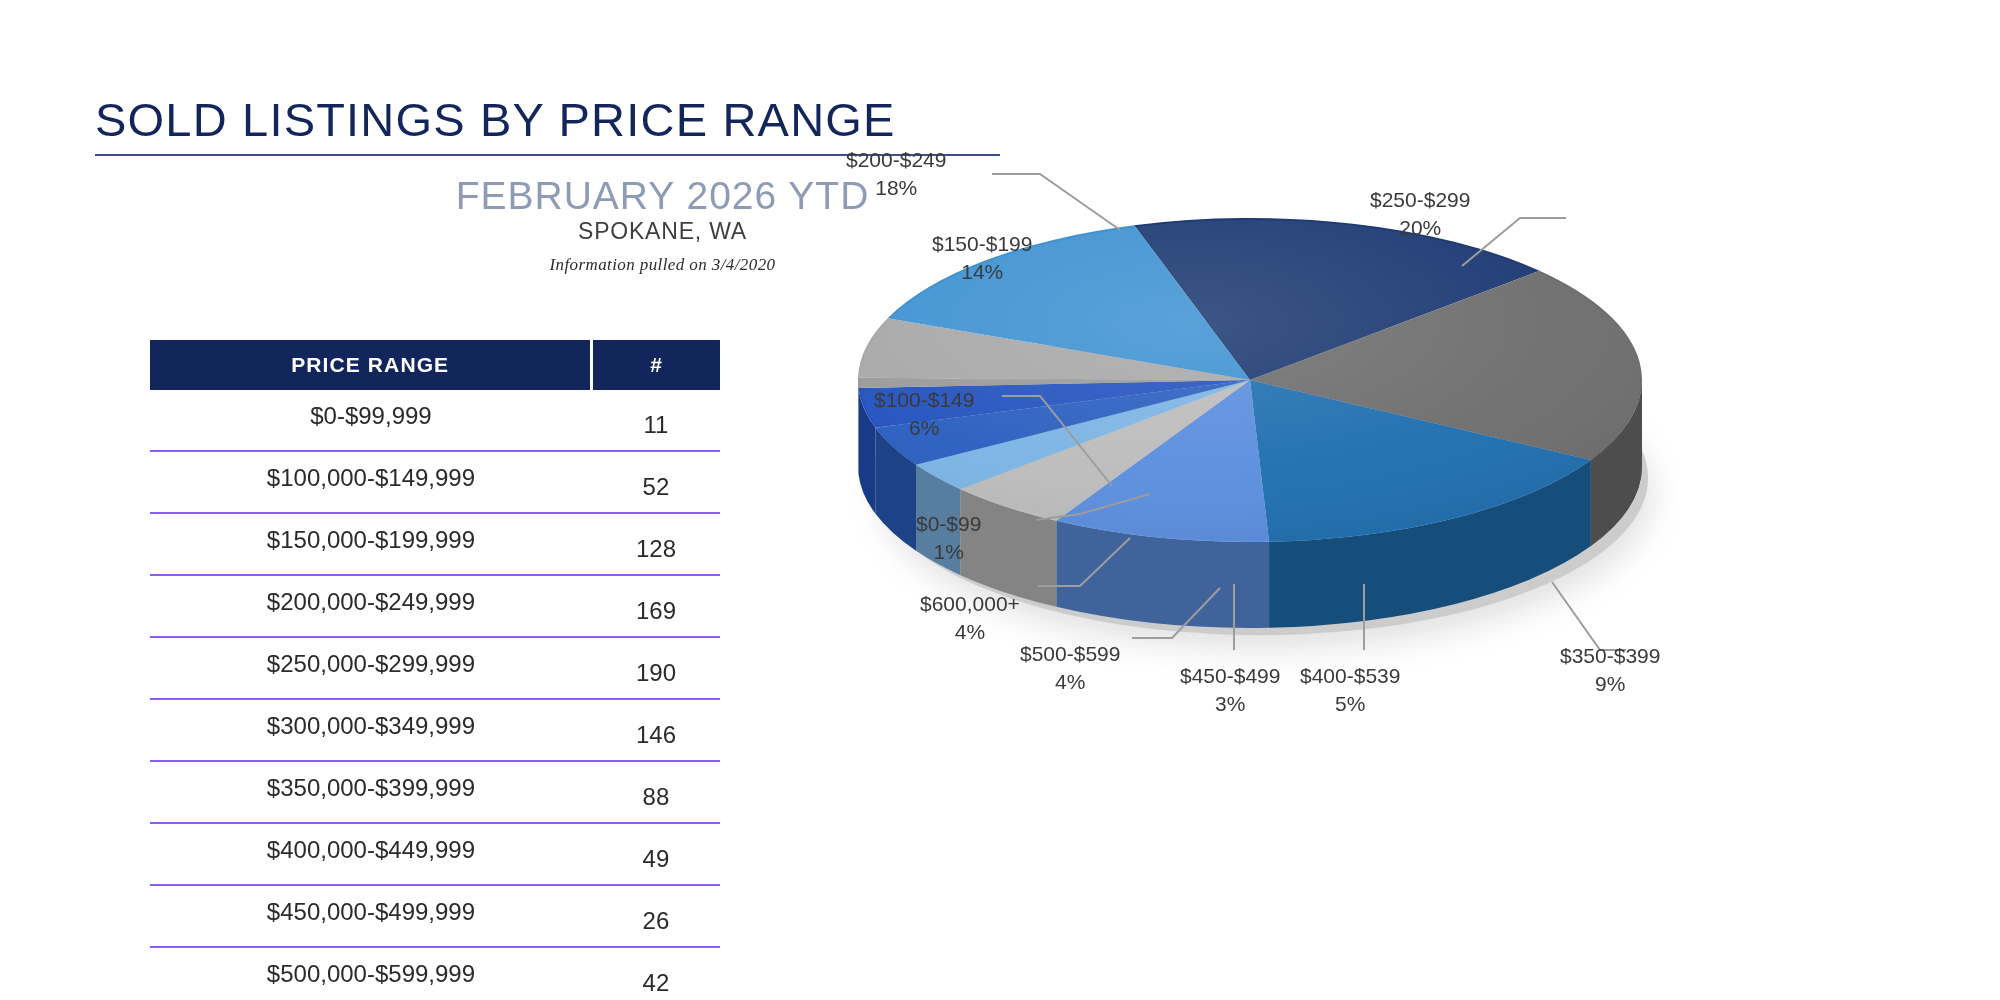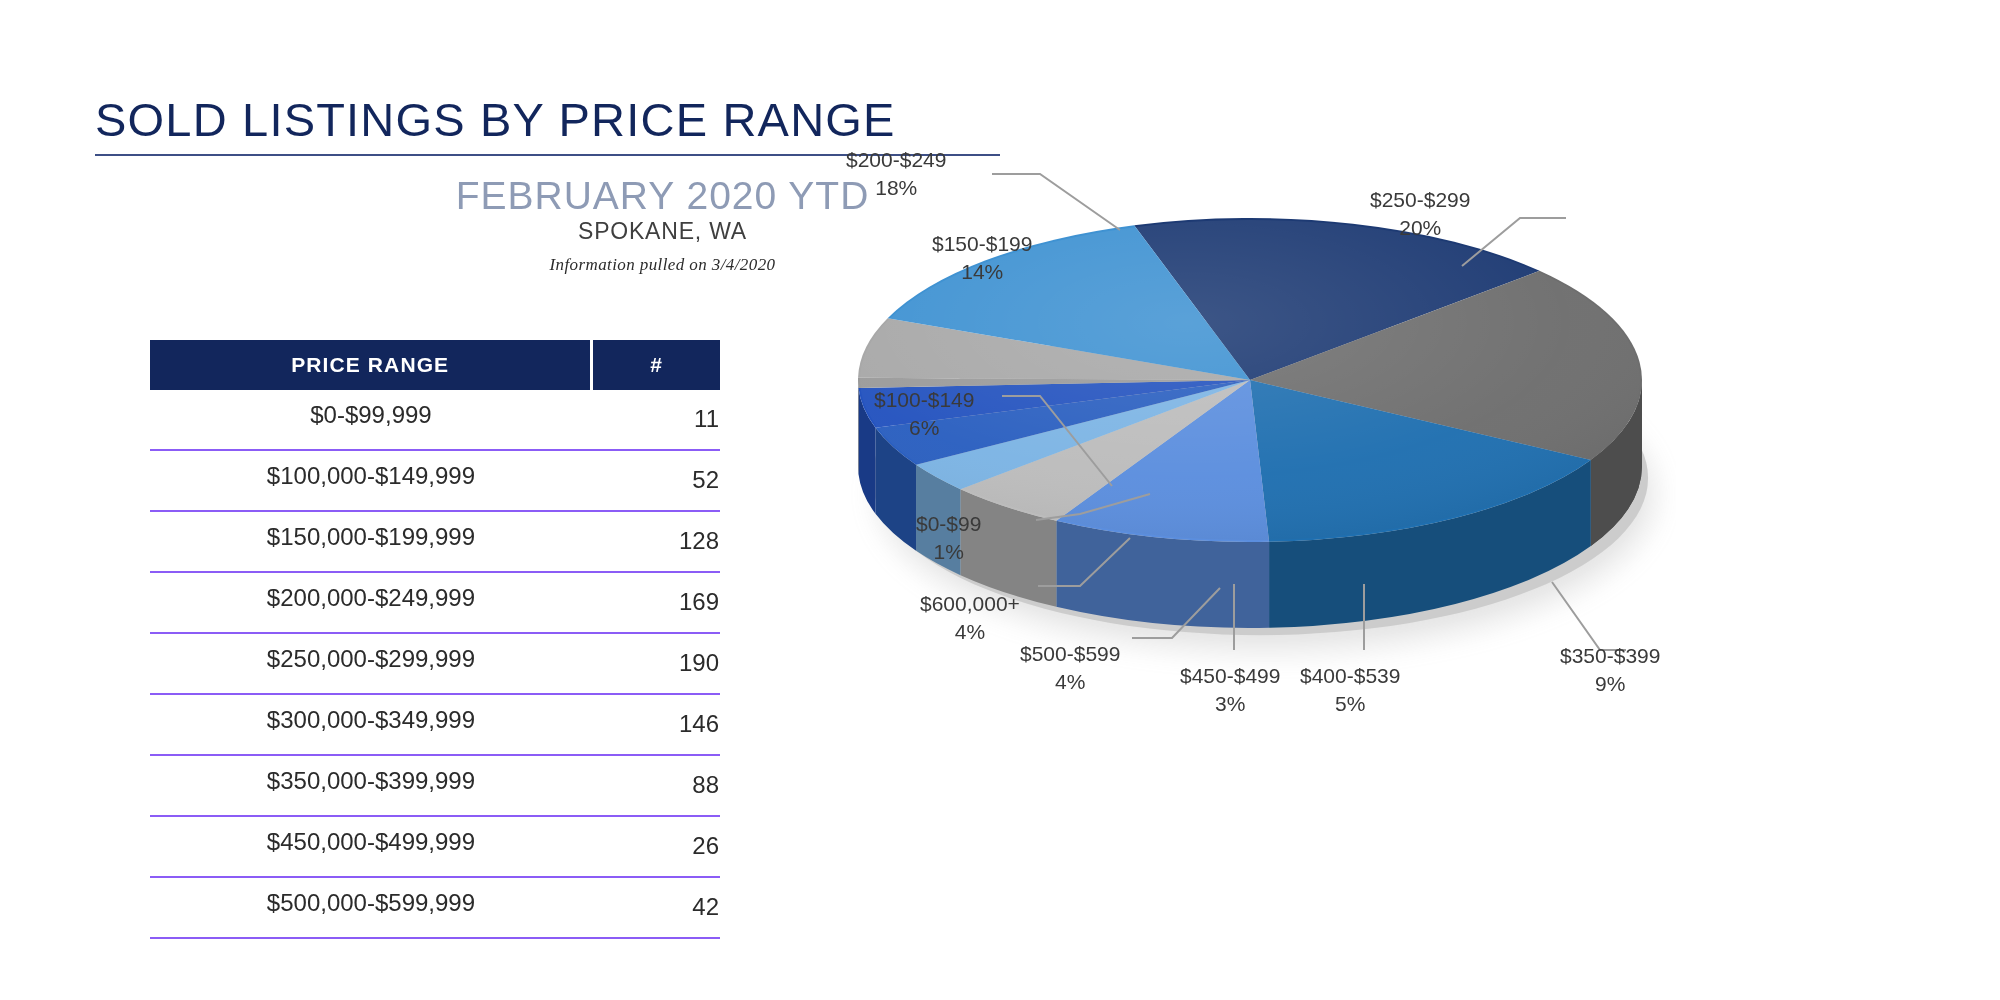--- a/index.html
+++ b/index.html
@@ -93,22 +93,22 @@
     color: #2b2b2b;
     border-bottom: 2px solid #8b5cf6;
     height: 48px;
     vertical-align: middle;
   }
   #price-table td.cell-range {
     text-align: center;
     padding-bottom: 10px;
   }
   #price-table td.cell-count {
-    text-align: right;
-    padding-top: 0;
+    text-align: center;
+    padding-top: 11px;
   }
 
   
   #chart-area {
     position: absolute;
     left: 720px;
     top: 90px;
     width: 1280px;
     height: 880px;
   }
@@ -126,21 +126,21 @@
   .pie-label .lbl-pct { display: block; }
 </style>
 </head>
 <body>
 
 <div id="page">
 
   <div id="header-block">
     <div id="main-title">SOLD LISTINGS BY PRICE RANGE</div>
     <div id="title-rule"></div>
-    <div id="subtitle">FEBRUARY 2020 YTD</div>
+    <div id="subtitle">FEBRUARY 2026 YTD</div>
     <div id="location">SPOKANE, WA</div>
     <div id="pulled-note">Information pulled on 3/4/2020</div>
   </div>
 
   <table id="price-table">
     <thead>
       <tr>
         <th class="th-range">PRICE RANGE</th>
         <th class="th-count">#</th>
       </tr>
@@ -166,20 +166,24 @@
           <td class="cell-range">$250,000-$299,999</td>
           <td class="cell-count">190</td>
         </tr>
         <tr>
           <td class="cell-range">$300,000-$349,999</td>
           <td class="cell-count">146</td>
         </tr>
         <tr>
           <td class="cell-range">$350,000-$399,999</td>
           <td class="cell-count">88</td>
+        </tr>
+        <tr>
+          <td class="cell-range">$400,000-$449,999</td>
+          <td class="cell-count">49</td>
         </tr>
         <tr>
           <td class="cell-range">$450,000-$499,999</td>
           <td class="cell-count">26</td>
         </tr>
         <tr>
           <td class="cell-range">$500,000-$599,999</td>
           <td class="cell-count">42</td>
         </tr>
       </tbody>

